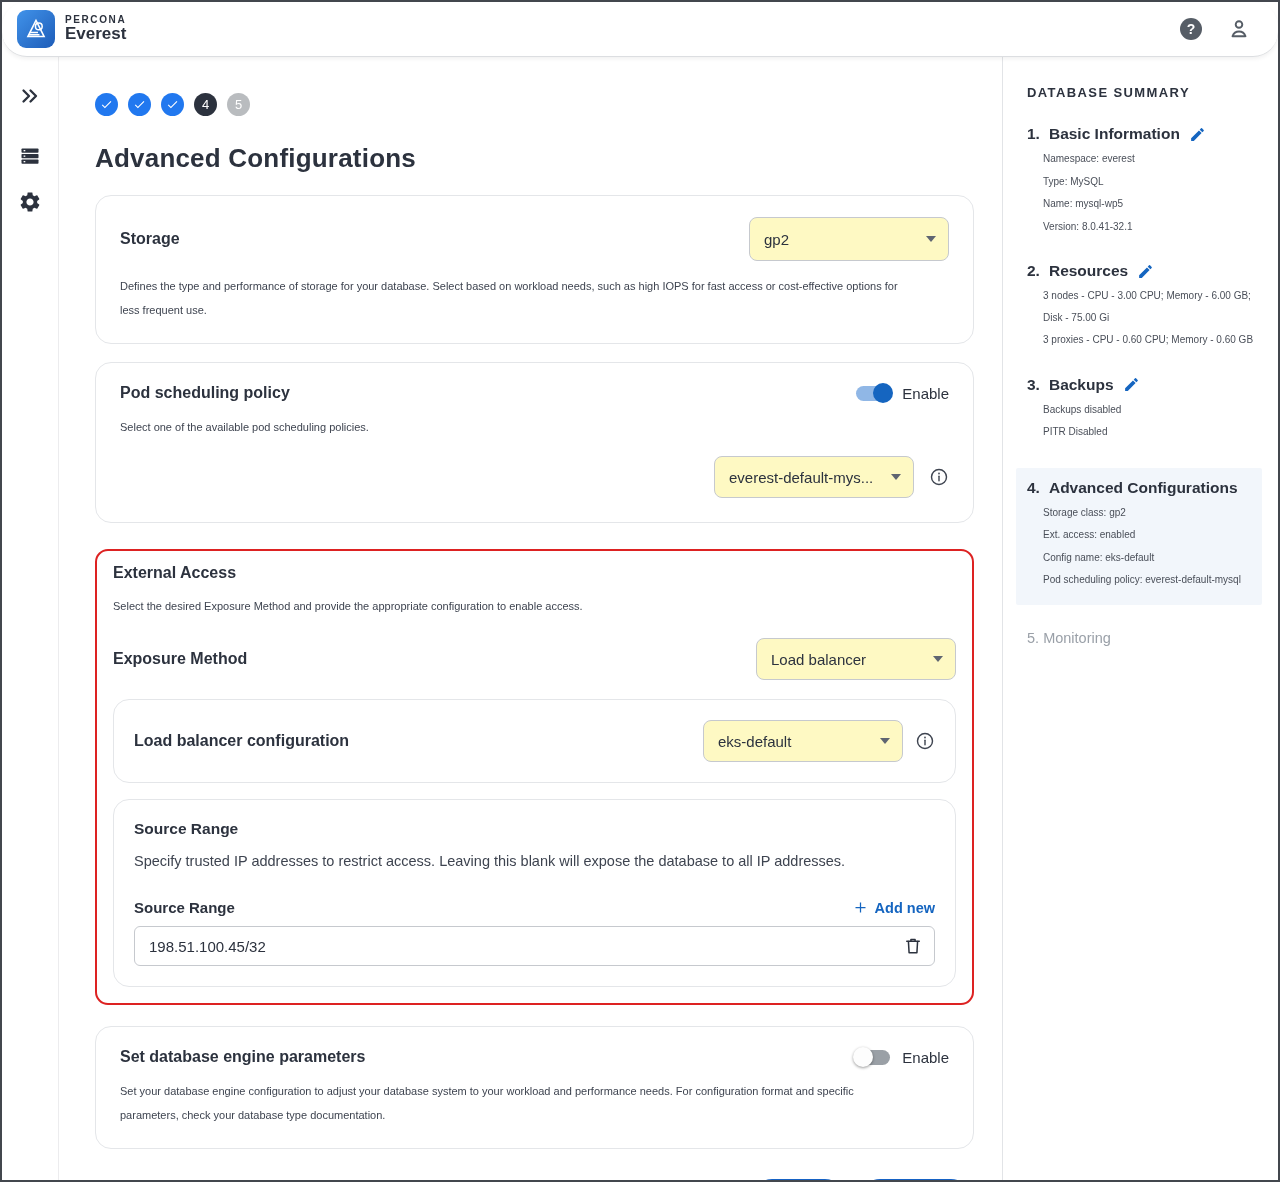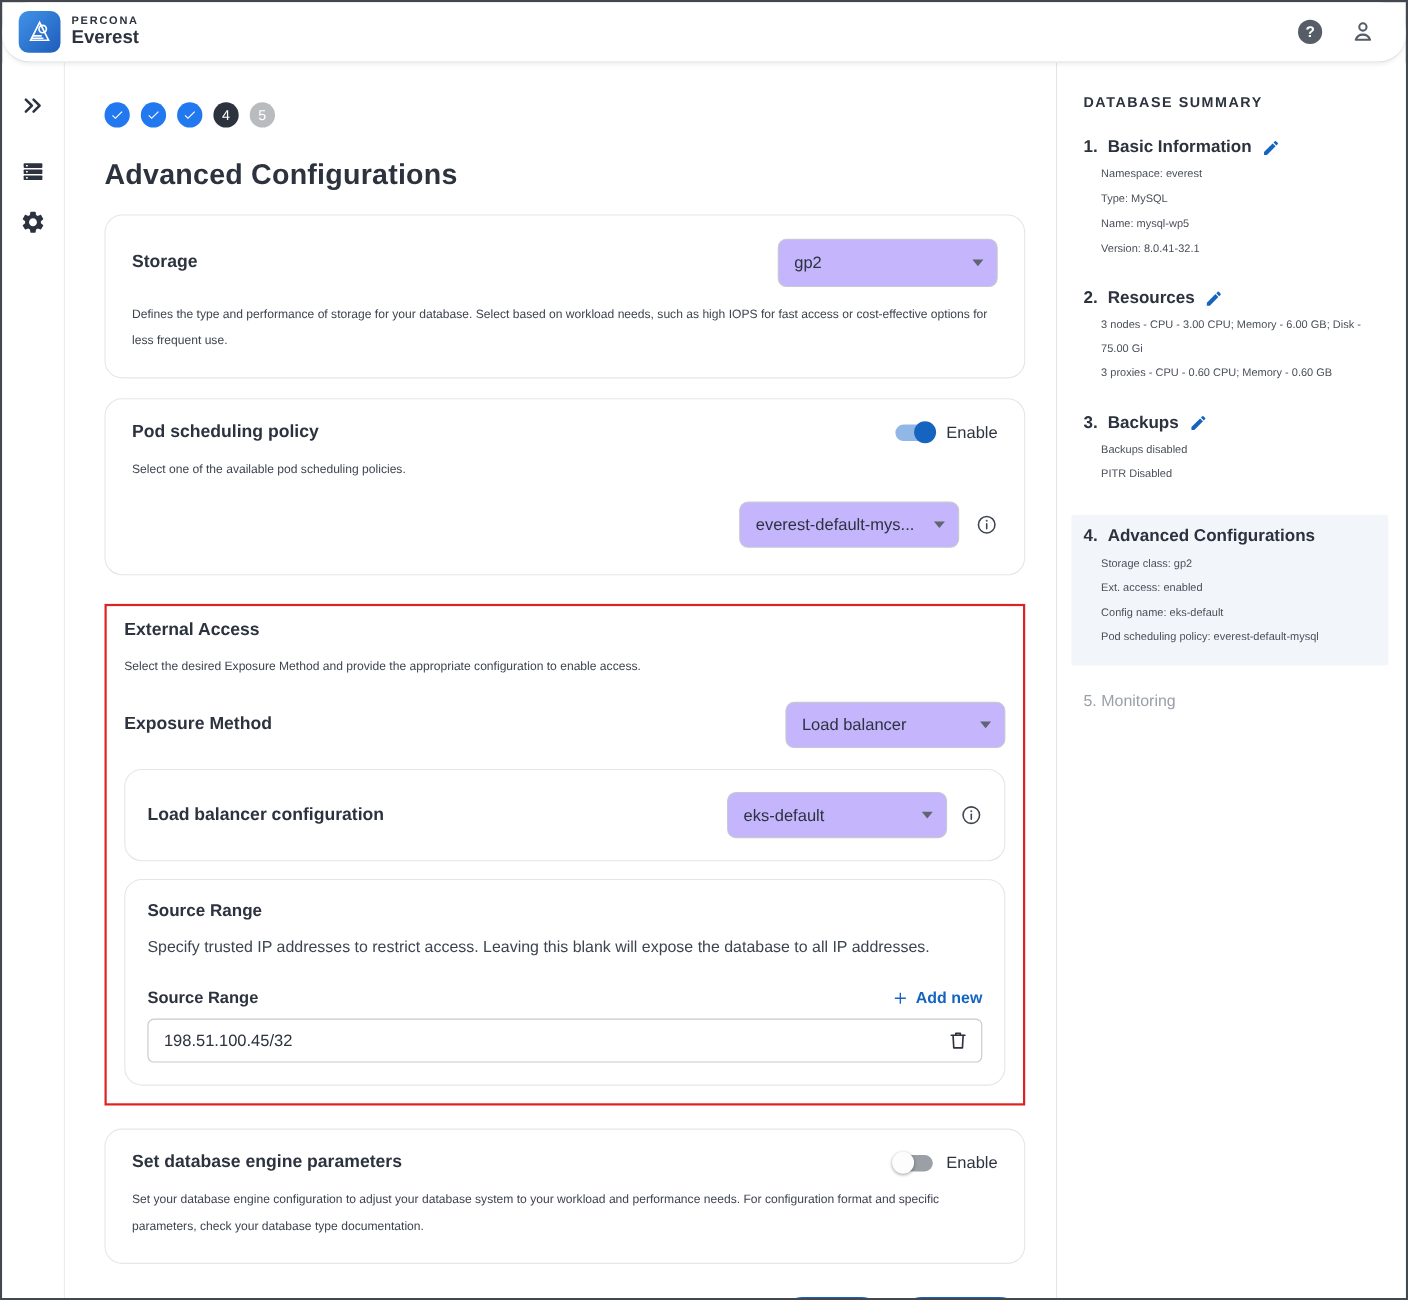--- a/index.html
+++ b/index.html
@@ -42,21 +42,21 @@
     width:57px; border-right:1px solid #ececee;
     display:flex; flex-direction:column; align-items:center;
     padding-top:26px; background:#fff; flex:0 0 auto;
   }
   .rail-btn { width:26px; height:26px; display:flex; align-items:center; justify-content:center; cursor:pointer; }
   .rail-btn + .rail-btn { margin-top:34px; }
   .rail-btn.gear { margin-top:20px; }
 
   .content { flex:1 1 auto; padding:36px 28px 0 36px; overflow:hidden; }
   .sidebar {
-    width:318px; flex:0 0 auto; border-left:1px solid #e2e4e7;
+    width:276px; flex:0 0 auto; border-left:1px solid #e2e4e7;
     padding:28px 16px 0 13px; background:#fff;
   }
 
   
   .stepper { display:flex; gap:10px; align-items:center; }
   .step {
     width:23px; height:23px; border-radius:50%;
     display:flex; align-items:center; justify-content:center;
     font-size:13px; color:#fff; cursor:pointer; flex:0 0 auto;
   }
@@ -72,40 +72,40 @@
     padding:21px 24px; background:#fff; margin-bottom:18px;
   }
   .row-between { display:flex; align-items:center; justify-content:space-between; }
   .card-label { font-size:16px; font-weight:bold; color:#2c323e; }
   .desc { font-size:11px; color:#3e4450; line-height:24px; margin-top:13px; max-width:790px; }
 
   .select {
     width:200px; height:42px; border:1px solid #c6c9ce; border-radius:8px;
     display:flex; align-items:center; justify-content:space-between;
     padding:0 12px 0 14px; font-size:15px; color:#2c323e;
-    background:#c4b5fd; cursor:pointer; flex:0 0 auto;
+    background:#fef9c3; cursor:pointer; flex:0 0 auto;
     white-space:nowrap; overflow:hidden;
   }
   .caret { width:0; height:0; border-left:5px solid transparent; border-right:5px solid transparent; border-top:6px solid #5f6571; flex:0 0 auto; margin-left:8px; }
 
   .toggle-group { display:flex; align-items:center; gap:12px; }
   .toggle-label { font-size:15px; color:#2c323e; }
   .switch { width:34px; height:15px; border-radius:8px; position:relative; cursor:pointer; flex:0 0 auto; }
   .switch .knob { width:20px; height:20px; border-radius:50%; position:absolute; top:-2.5px; }
   .switch.on { background:#90b7e6; }
   .switch.on .knob { right:-3px; background:#1565c0; }
   .switch.off { background:#9aa0a6; }
   .switch.off .knob { left:-3px; background:#fdfdfd; box-shadow:0 1px 3px rgba(0,0,0,.4); }
 
   .select-row { display:flex; align-items:center; justify-content:flex-end; gap:15px; margin-top:17px; }
   .info-btn { width:20px; height:20px; cursor:pointer; display:flex; align-items:center; justify-content:center; }
 
   
   .external-box {
-    border:2px solid #dd2222; border-radius:0;
+    border:2px solid #dd2222; border-radius:13px;
     padding:13px 16px 16px; margin:26px 0 21px;
   }
   .section-title { font-size:16px; font-weight:bold; color:#2c323e; }
   .external-box .desc { margin-top:12px; }
   .exposure-row { display:flex; align-items:center; justify-content:space-between; margin:20px 0 19px; }
   .inner-card {
     border:1px solid #e4e6e9; border-radius:16px;
     padding:20px; background:#fff;
   }
   .inner-card + .inner-card { margin-top:16px; }

